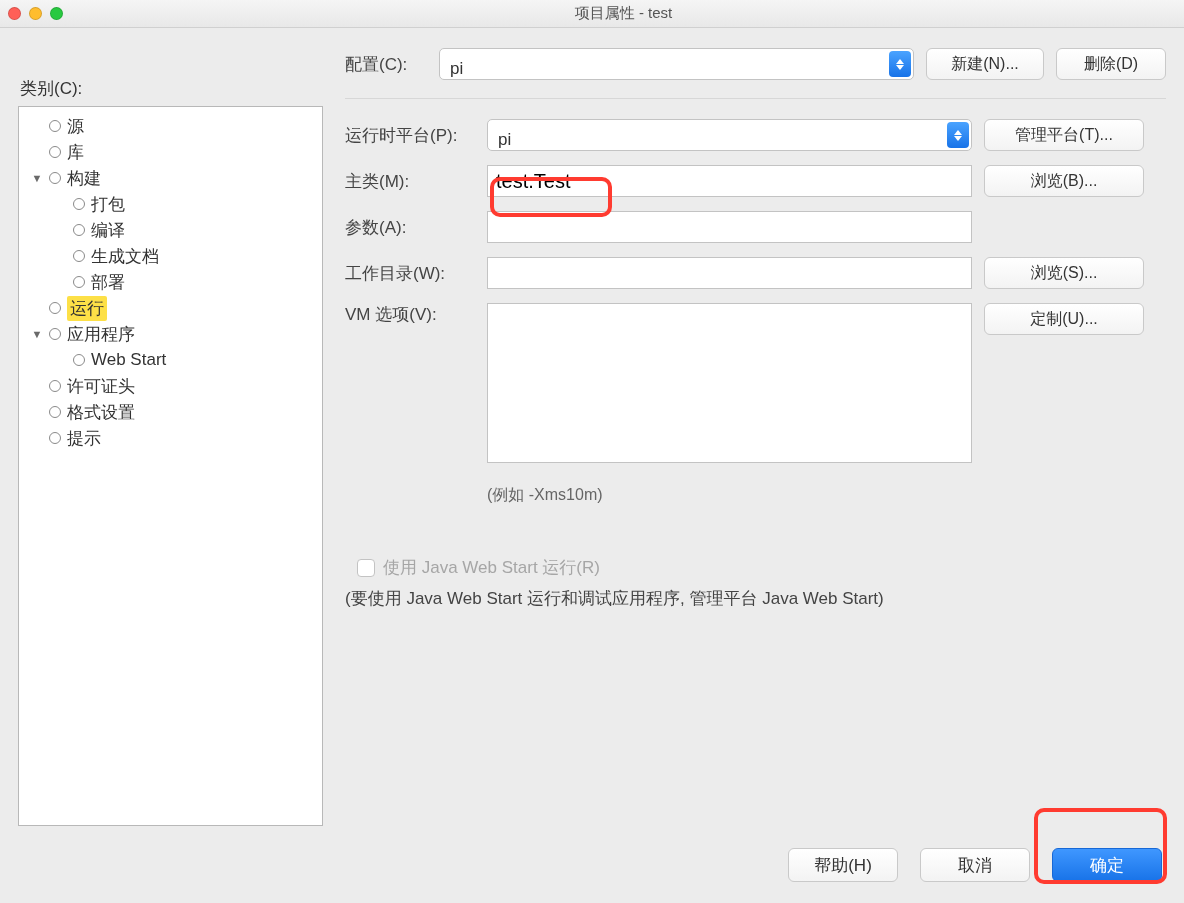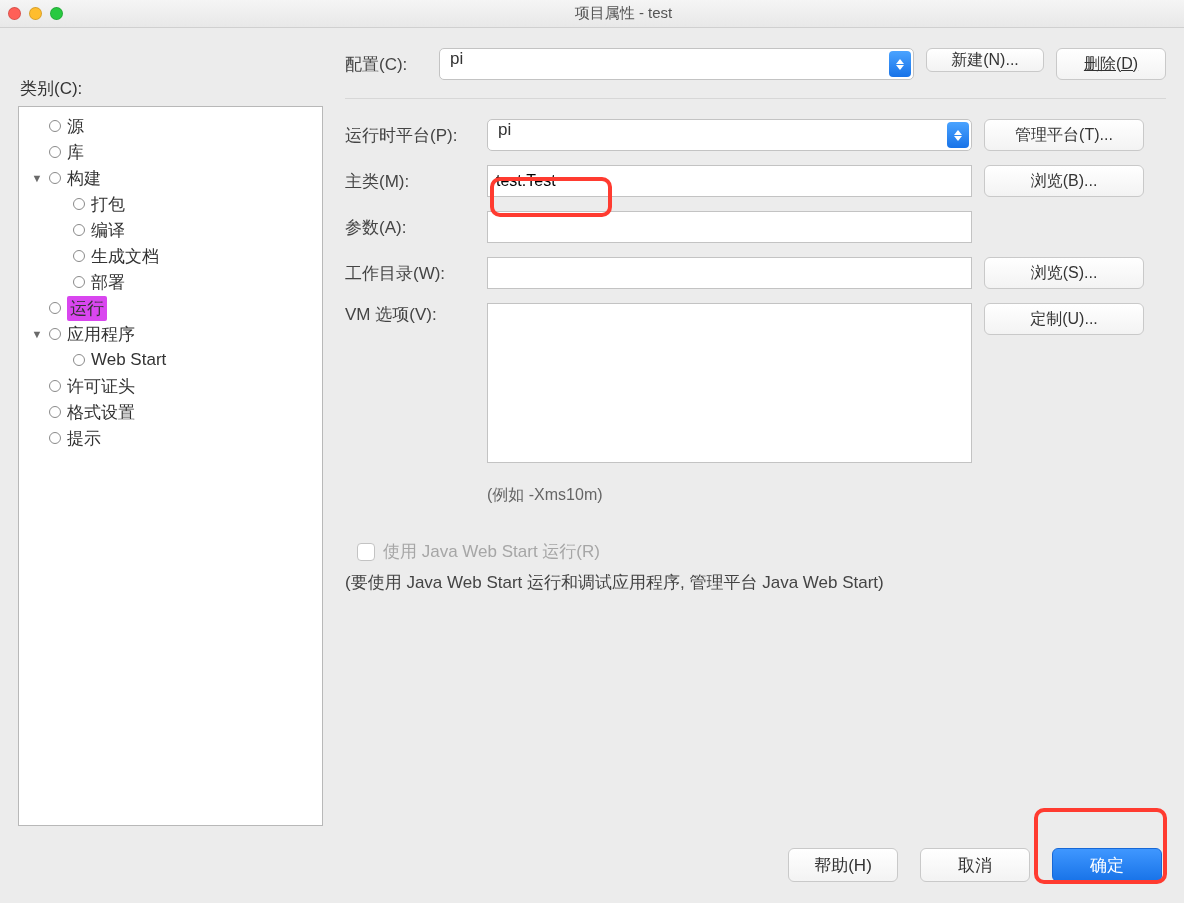--- a/index.html
+++ b/index.html
@@ -19,56 +19,56 @@
 
   
   .left-panel { width: 305px; display: flex; flex-direction: column; margin-top: 23px; }
   .cat-label { margin: 6px 0 6px 2px; font-size: 17px; }
   .tree-box { flex: 1; background: #fff; border: 1px solid #b8b8b8; overflow: auto; padding: 6px 4px; }
   .tree ul { list-style: none; margin: 0; padding: 0 0 0 24px; }
   .tree > ul { padding-left: 4px; }
   .tree li { display: block; }
   .node { display: flex; align-items: center; height: 26px; gap: 6px; padding-left: 4px; cursor: default; }
   .node.selected { }
-  .node.selected .lbl { background: #d946ef; padding: 1px 3px; border-radius: 2px; }
+  .node.selected .lbl { background: #fde047; padding: 1px 3px; border-radius: 2px; }
   .disclosure { width: 12px; height: 12px; display: inline-flex; align-items: center; justify-content: center; color: #6a6a6a; font-size: 11px; }
   .disclosure.hidden { visibility: hidden; }
   .radio { width: 12px; height: 12px; border-radius: 50%; border: 1.5px solid #8a8a8a; flex: 0 0 auto; }
   .node .lbl { font-size: 17px; color: #333; }
 
   
   .right-panel { flex: 1; display: flex; flex-direction: column; }
   .row { display: flex; align-items: center; margin-bottom: 14px; gap: 12px; }
   .row.tall { align-items: flex-start; }
   .row .label { width: 130px; font-size: 17px; color: #444; }
   .row .field { flex: 0 0 485px; }
   .row .side-btn { width: 160px; height: 32px; }
   .btn { background: linear-gradient(#ffffff,#f3f3f3); border: 1px solid #c9c9c9; border-radius: 6px; font-size: 16px; color: #333; cursor: default; display: inline-flex; align-items: center; justify-content: center; }
   .btn.primary { background: linear-gradient(#3f97ff,#1873e8); border: 1px solid #1768d6; color: #fff; }
-  select.mac, .input { width: 100%; height: 32px; font-size: 16px; padding: 2px 8px; background: #fff; border: 1px solid #c3c3c3; border-radius: 4px; }
+  select.mac, .input { width: 100%; height: 32px; font-size: 20px; padding: 2px 8px; background: #fff; border: 1px solid #c3c3c3; border-radius: 4px; }
   .input.plain { border: 1px solid #c3c3c3; border-radius: 0; }
   textarea.input { height: 160px; resize: none; border-radius: 0; }
 
   
-  .mac-select { position: relative; width: 100%; height: 32px; background: #fff; border: 1px solid #c3c3c3; border-radius: 5px; display: flex; align-items: flex-start; padding: 0 30px 0 10px; font-size: 17px; }
+  .mac-select { position: relative; width: 100%; height: 32px; background: #fff; border: 1px solid #c3c3c3; border-radius: 5px; display: flex; align-items: flex-end; padding: 0 30px 0 10px; font-size: 17px; }
   .mac-select .arrows { position: absolute; right: 2px; top: 2px; bottom: 2px; width: 22px; border-radius: 4px; background: linear-gradient(#4aa3ff,#1873e8); display: flex; flex-direction: column; align-items: center; justify-content: center; gap: 1px; }
   .mac-select .arrows::before, .mac-select .arrows::after { content: ""; width: 0; height: 0; border-left: 4px solid transparent; border-right: 4px solid transparent; }
   .mac-select .arrows::before { border-bottom: 5px solid #fff; }
   .mac-select .arrows::after { border-top: 5px solid #fff; }
 
   .divider { border: 0; border-top: 1px solid #d7d7d7; margin: 4px 0 20px 0; }
 
   .highlight-red { position: absolute; border: 4px solid #ff3b30; border-radius: 10px; pointer-events: none; }
   .hl1 { left: 490px; top: 177px; width: 122px; height: 40px; }
   .hl2 { left: 1034px; top: 808px; width: 133px; height: 76px; }
 
   .hint { font-size: 16px; color: #666; margin: 4px 0 0 0; }
   .hint-indent { margin-left: 142px; }
 
-  .checkbox-row { display: flex; align-items: center; gap: 8px; margin-top: 34px; margin-bottom: 8px; padding-left: 12px; }
+  .checkbox-row { display: flex; align-items: center; gap: 8px; margin-top: 50px; margin-bottom: 8px; padding-left: 12px; }
   .fake-check { width: 18px; height: 18px; border: 1px solid #c3c3c3; border-radius: 4px; background: #fff; }
   .disabled-text { color: #a6a6a6; font-size: 17px; }
   .webstart-note { font-size: 17px; color: #444; }
 
   .footer { display: flex; justify-content: flex-end; gap: 22px; padding: 10px 22px 20px 0; }
   .footer .btn { width: 110px; height: 34px; font-size: 17px; }
   .config-combo { flex: 1; }
   .side-group { display: flex; gap: 12px; }
 </style>
 </head>
@@ -192,22 +192,22 @@
 
     <div class="row">
       <div class="label" style="width:82px;">配置(C):</div>
       <div class="config-combo">
         <div class="mac-select">
           <span>pi</span>
           <span class="arrows"></span>
         </div>
       </div>
       <div class="side-group">
-        <button class="btn" style="width:118px;height:24px;">新建(N)...</button>
-        <button class="btn" style="width:110px;height:32px;text-decoration:underline;">删除(D)</button>
+        <button class="btn" style="width:118px;height:32px;">新建(N)...</button>
+        <button class="btn" style="width:110px;height:32px;">删除(D)</button>
       </div>
     </div>
 
     <hr class="divider">
 
     <div class="row">
       <div class="label">运行时平台(P):</div>
       <div class="field">
         <div class="mac-select">
           <span>pi</span>

